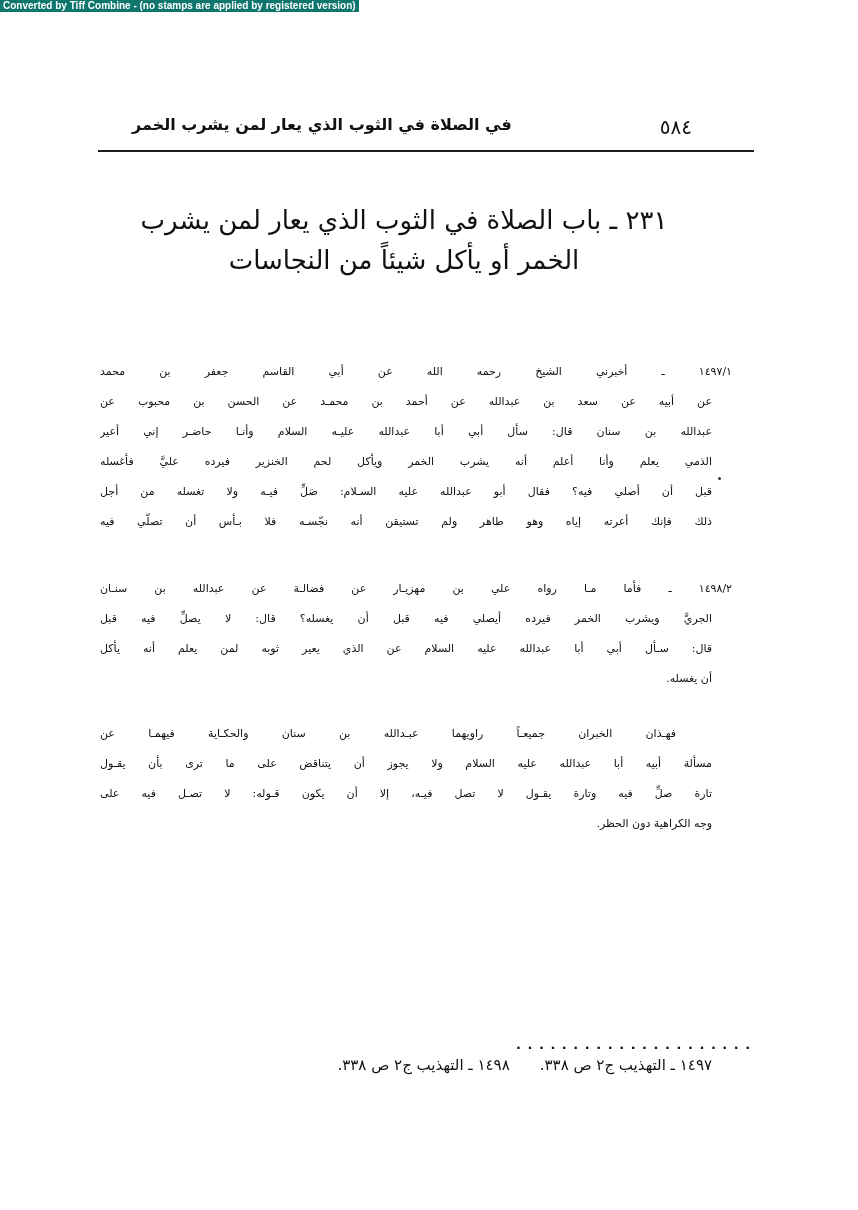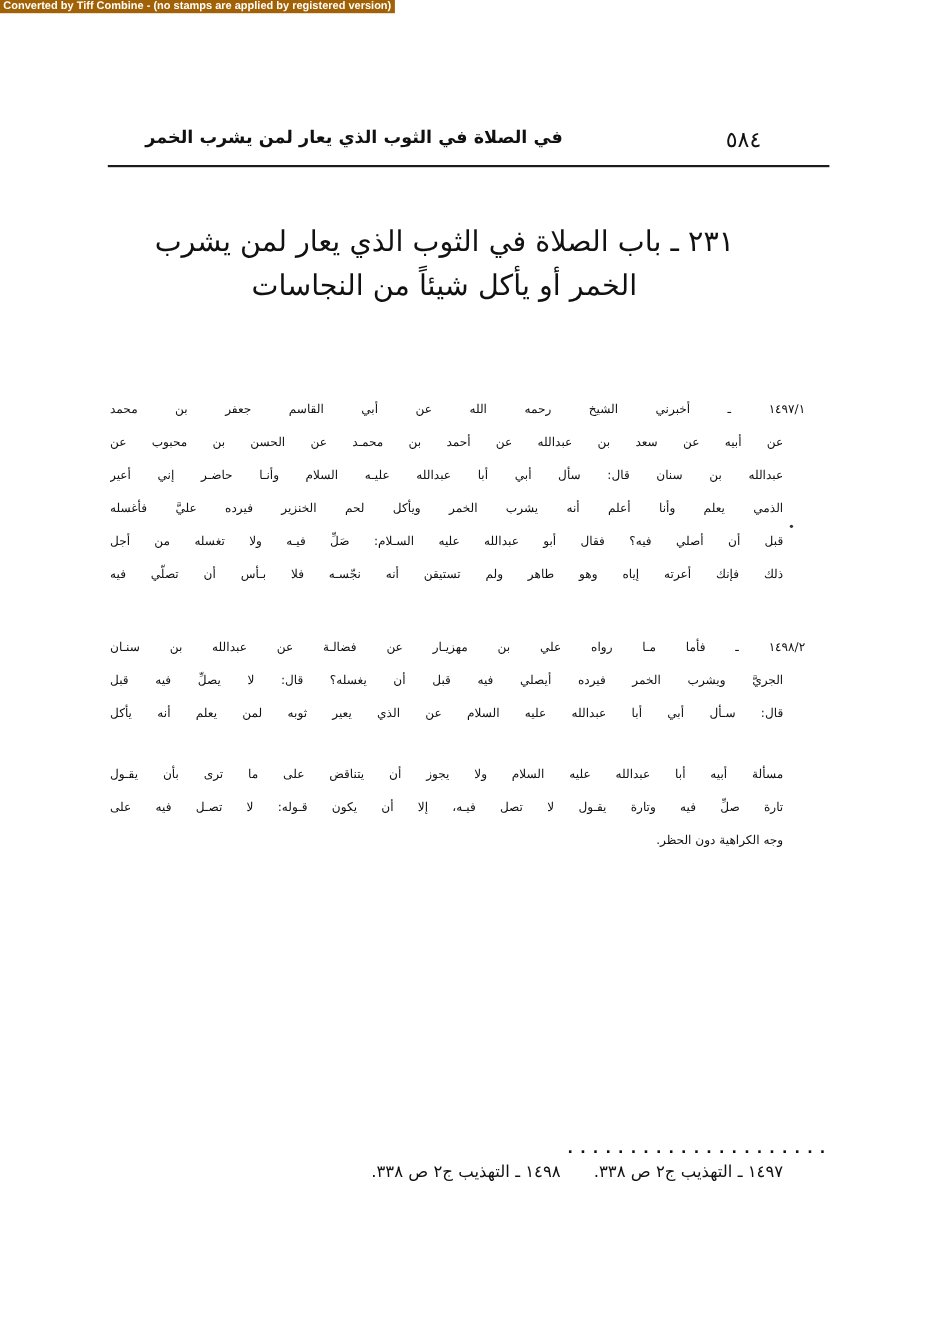--- a/index.html
+++ b/index.html
@@ -8,21 +8,21 @@
     width:858px; height:1210px;
     position:relative;
     background:#ffffff;
     color:#111111;
     font-family:"DejaVu Sans", sans-serif;
     overflow:hidden;
   }
   .wm-bar {
     position:absolute; top:0; left:0;
     height:12px;
-    background:#a16207; color:#ffffff;
+    background:#0f766e; color:#ffffff;
     font:bold 10px/12px "Liberation Sans", sans-serif;
     padding:0 3px;
     white-space:nowrap;
   }
   .hdr-title {
     position:absolute; top:115px; left:132px;
     font-size:16px; font-weight:bold;
     direction:rtl; white-space:nowrap;
   }
   .hdr-num {
@@ -93,23 +93,25 @@
       <div class="line">عبدالله بن سنان قال: سأل أبي أبا عبدالله عليـه السلام وأنـا حاضـر إني أعير</div>
       <div class="line">الذمي يعلم وأنا أعلم أنه يشرب الخمر ويأكل لحم الخنزير فيرده عليَّ فأغسله</div>
       <div class="line">قبل أن أصلي فيه؟ فقال أبو عبدالله عليه السـلام: صَلِّ فيـه ولا تغسله من أجل</div>
       <div class="line">ذلك فإنك أعرته إياه وهو طاهر ولم تستيقن أنه نجّسـه فلا بـأس أن تصلّي فيه</div>
     </div>
 
     <div class="para-2">
       <div class="line hang">١٤٩٨/٢ ـ فأما مـا رواه علي بن مهزيـار عن فضالـة عن عبدالله بن سنـان</div>
       <div class="line">الجريَّ ويشرب الخمر فيرده أيصلي فيه قبل أن يغسله؟ قال: لا يصلِّ فيه قبل</div>
       <div class="line">قال: سـأل أبي أبا عبدالله عليه السلام عن الذي يعير ثوبه لمن يعلم أنه يأكل</div>
+      <div class="line end">أن يغسله.</div>
     </div>
 
     <div class="para-3">
+      <div class="line indent">فهـذان الخبران جميعـاً راويهما عبـدالله بن سنان والحكـاية فيهمـا عن</div>
       <div class="line">مسألة أبيه أبا عبدالله عليه السلام ولا يجوز أن يتناقض على ما ترى بأن يقـول</div>
       <div class="line">تارة صلِّ فيه وتارة يقـول لا تصل فيـه، إلا أن يكون قـوله: لا تصـل فيه على</div>
       <div class="line end">وجه الكراهية دون الحظر.</div>
     </div>
 
   </div>
 
   <div class="artifact-dot"></div>
 
   <div class="fn-dots">. . . . . . . . . . . . . . . . . . . . .</div>

